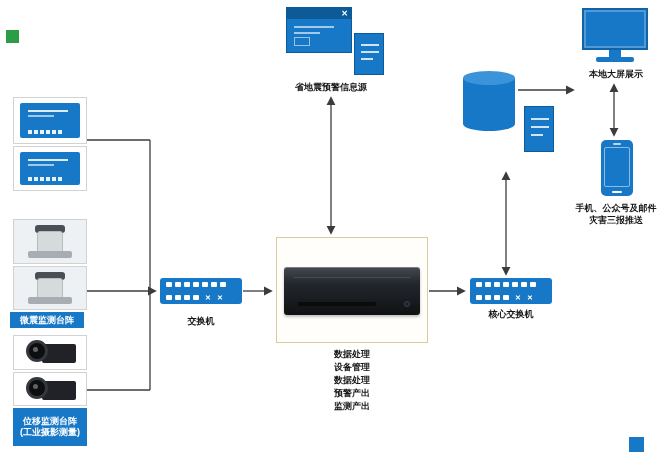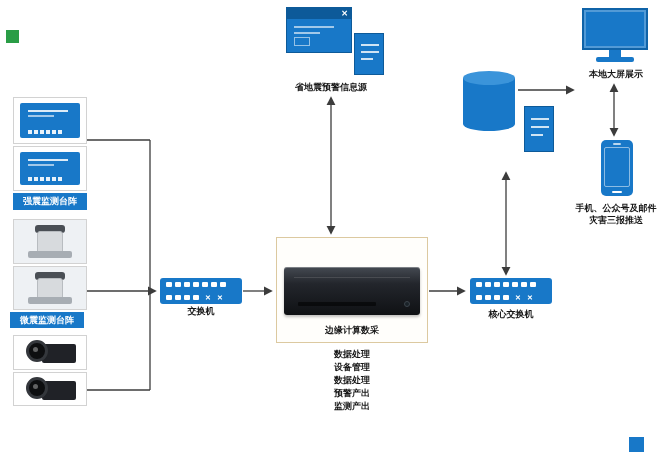--- a/index.html
+++ b/index.html
@@ -111,21 +111,20 @@
       <span class="smports">
           <i class="smport"></i>
           <i class="smport"></i>
           <i class="smport"></i>
           <i class="smport"></i>
           <i class="smport"></i>
           <i class="smport"></i>
         </span>
     </div>
   </div>
-  <div class="strip" style="left:13px;top:193px;width:74px;height:17px">强震监测台阵</div>
 
   <div class="tile sensor-tile" style="left:13px;top:219px;width:74px;height:45px">
     <div class="sens-cap"></div>
     <div class="sens-body"></div>
     <div class="sens-base"></div>
   </div>
   <div class="tile sensor-tile" style="left:13px;top:266px;width:74px;height:44px">
     <div class="sens-cap"></div>
     <div class="sens-body"></div>
     <div class="sens-base"></div>
@@ -137,49 +136,52 @@
     <div class="cam-lens">
         <i class="cam-glint"></i>
       </div>
   </div>
   <div class="tile" style="left:13px;top:372px;width:74px;height:34px">
     <div class="cam-body"></div>
     <div class="cam-lens">
         <i class="cam-glint"></i>
       </div>
   </div>
+  <div class="strip" style="left:13px;top:408px;width:74px;height:38px;flex-direction:column">
+    <span>位移监测台阵</span>
+    <span>(工业摄影测量)</span>
+  </div>
 
   <div class="switch" style="left:160px;top:278px">
     <div class="prow">
       <i class="port"></i>
         <i class="port"></i>
         <i class="port"></i>
         <i class="port"></i>
         <i class="port"></i>
         <i class="port"></i>
         <i class="port"></i>
     </div>
     <div class="prow">
       <i class="port"></i>
         <i class="port"></i>
         <i class="port"></i>
         <i class="port"></i>
       <span class="px">✕</span>
       <span class="px">✕</span>
     </div>
   </div>
-  <div class="label" style="left:160px;top:306px;width:82px">交换机</div>
+  <div class="label" style="left:160px;top:316px;width:82px">交换机</div>
 
   <div class="edgebox"></div>
   <div class="server">
     <div class="srv-line"></div>
     <div class="srv-slot"></div>
     <div class="srv-led"></div>
   </div>
-  <div class="label" style="left:276px;top:325px;width:152px">边缘计算数采</div>
   <div class="label" style="left:300px;top:349px;width:104px">数据处理</div>
   <div class="label" style="left:300px;top:362px;width:104px">设备管理</div>
   <div class="label" style="left:300px;top:375px;width:104px">数据处理</div>
   <div class="label" style="left:300px;top:388px;width:104px">预警产出</div>
   <div class="label" style="left:300px;top:401px;width:104px">监测产出</div>
 
   <div class="win">
     <div class="win-bar"></div>
     <span class="win-x">✕</span>
     <i class="win-l" style="left:7px;top:18px;width:40px"></i>

